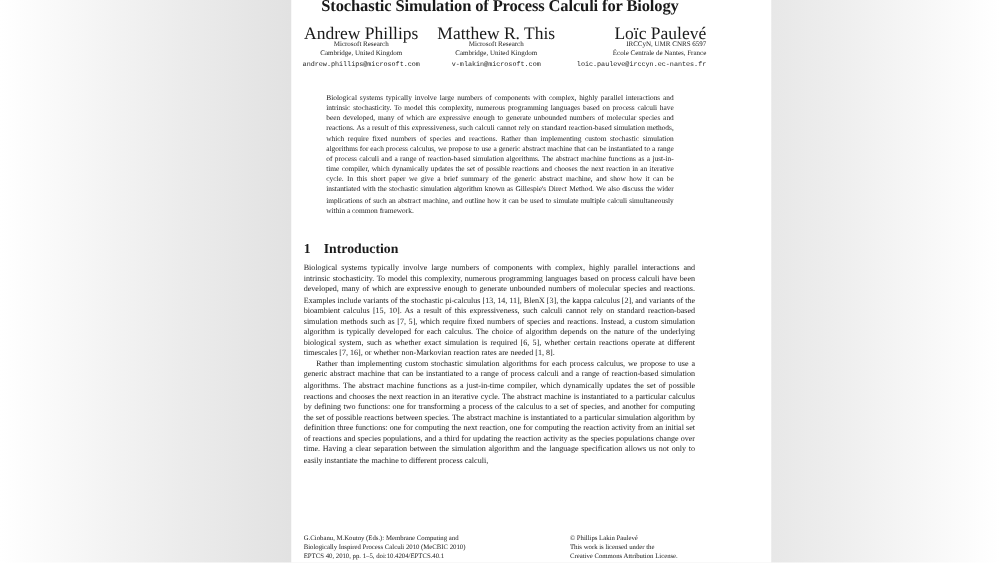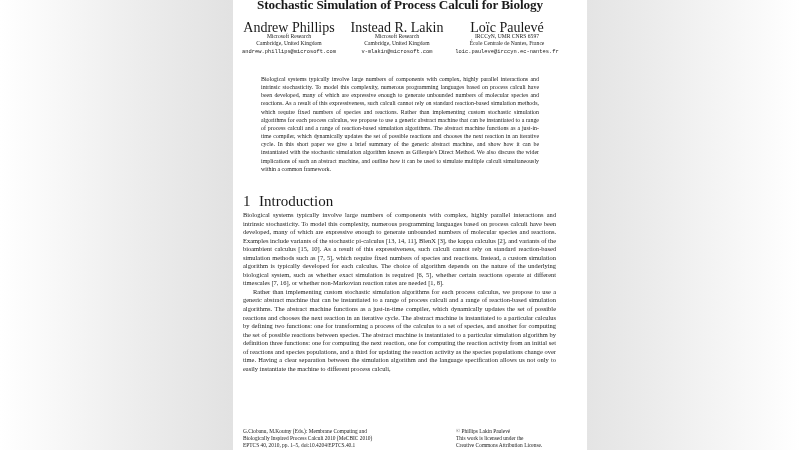--- a/index.html
+++ b/index.html
@@ -4,41 +4,41 @@
 <style>
   html, body { margin: 0; padding: 0; }
   body {
     width: 800px; height: 450px; overflow: hidden;
     background: linear-gradient(to right, #ffffff 0%, #ececec 18%, #e2e2e2 29%, #e2e2e2 71%, #ececec 82%, #ffffff 100%);
     position: relative;
     font-family: "Liberation Serif", serif;
     color: #1a1a1a;
   }
   .page {
-    position: absolute; left: 233px; top: 0; width: 354px; height: 450px;
+    position: absolute; left: 233px; top: 0; width: 384px; height: 450px;
     background: #ffffff; overflow: hidden;
   }
   .title {
     position: absolute; left: 0; width: 334px; top: -3px;
     text-align: center; font-weight: bold; font-size: 13.2px; letter-spacing: -0.1px;
     white-space: nowrap;
   }
   .authors { position: absolute; top: 22px; left: 0; width: 334px; height: 40px; }
   .author { position: absolute; text-align: center; white-space: nowrap; }
   .author .name { font-size: 14px; line-height: 11px; }
   .author .aff { font-size: 5.6px; line-height: 7.3px; }
   .author .email { font-family: "Liberation Mono", monospace; font-size: 5.4px; line-height: 8px; }
   .abstract {
     position: absolute; top: 75px; left: 28px; width: 278px;
     font-size: 5.9px; line-height: 8.15px; text-align: justify;
   }
   .abstract p { margin: 0; }
   .section-head {
     position: absolute; top: 193px; left: 10px;
-    font-weight: normal; font-size: 15px; white-space: nowrap;
+    font-weight: bold; font-size: 11px; white-space: nowrap;
   }
   .section-head .num { display: inline-block; width: 16px; }
   .body {
     position: absolute; top: 211px; left: 10px; width: 313px;
     font-size: 6.45px; line-height: 8.55px; text-align: justify;
   }
   .body p { margin: 0; }
   .body p.indent { text-indent: 10px; }
   .footer {
     position: absolute; top: 428px; left: 10px; width: 313px; height: 22px;
@@ -56,26 +56,26 @@
   <div class="title">Stochastic Simulation of Process Calculi for Biology</div>
 
   <div class="authors">
     <div class="author" style="left:8px; width:96px;">
       <div class="name">Andrew Phillips</div>
       <div class="aff">Microsoft Research</div>
       <div class="aff">Cambridge, United Kingdom</div>
       <div class="email">andrew.phillips@microsoft.com</div>
     </div>
     <div class="author" style="left:116px; width:96px;">
-      <div class="name">Instead R. Lakin</div>
+      <div class="name">Matthew R. This</div>
       <div class="aff">Microsoft Research</div>
       <div class="aff">Cambridge, United Kingdom</div>
       <div class="email">v-mlakin@microsoft.com</div>
     </div>
-    <div class="author" style="left:216px; width:116px;">
+    <div class="author" style="left:216px; width:116px;text-align:right;">
       <div class="name">Loïc Paulevé</div>
       <div class="aff">IRCCyN, UMR CNRS 6597</div>
       <div class="aff">École Centrale de Nantes, France</div>
       <div class="email">loic.pauleve@irccyn.ec-nantes.fr</div>
     </div>
   </div>
 
   <div class="abstract">
     <p>Biological systems typically involve large numbers of components with complex, highly parallel interactions and intrinsic stochasticity. To model this complexity, numerous programming languages based on process calculi have been developed, many of which are expressive enough to generate unbounded numbers of molecular species and reactions. As a result of this expressiveness, such calculi cannot rely on standard reaction-based simulation methods, which require fixed numbers of species and reactions. Rather than implementing custom stochastic simulation algorithms for each process calculus, we propose to use a generic abstract machine that can be instantiated to a range of process calculi and a range of reaction-based simulation algorithms. The abstract machine functions as a just-in-time compiler, which dynamically updates the set of possible reactions and chooses the next reaction in an iterative cycle. In this short paper we give a brief summary of the generic abstract machine, and show how it can be instantiated with the stochastic simulation algorithm known as Gillespie's Direct Method. We also discuss the wider implications of such an abstract machine, and outline how it can be used to simulate multiple calculi simultaneously within a common framework.</p>
   </div>

